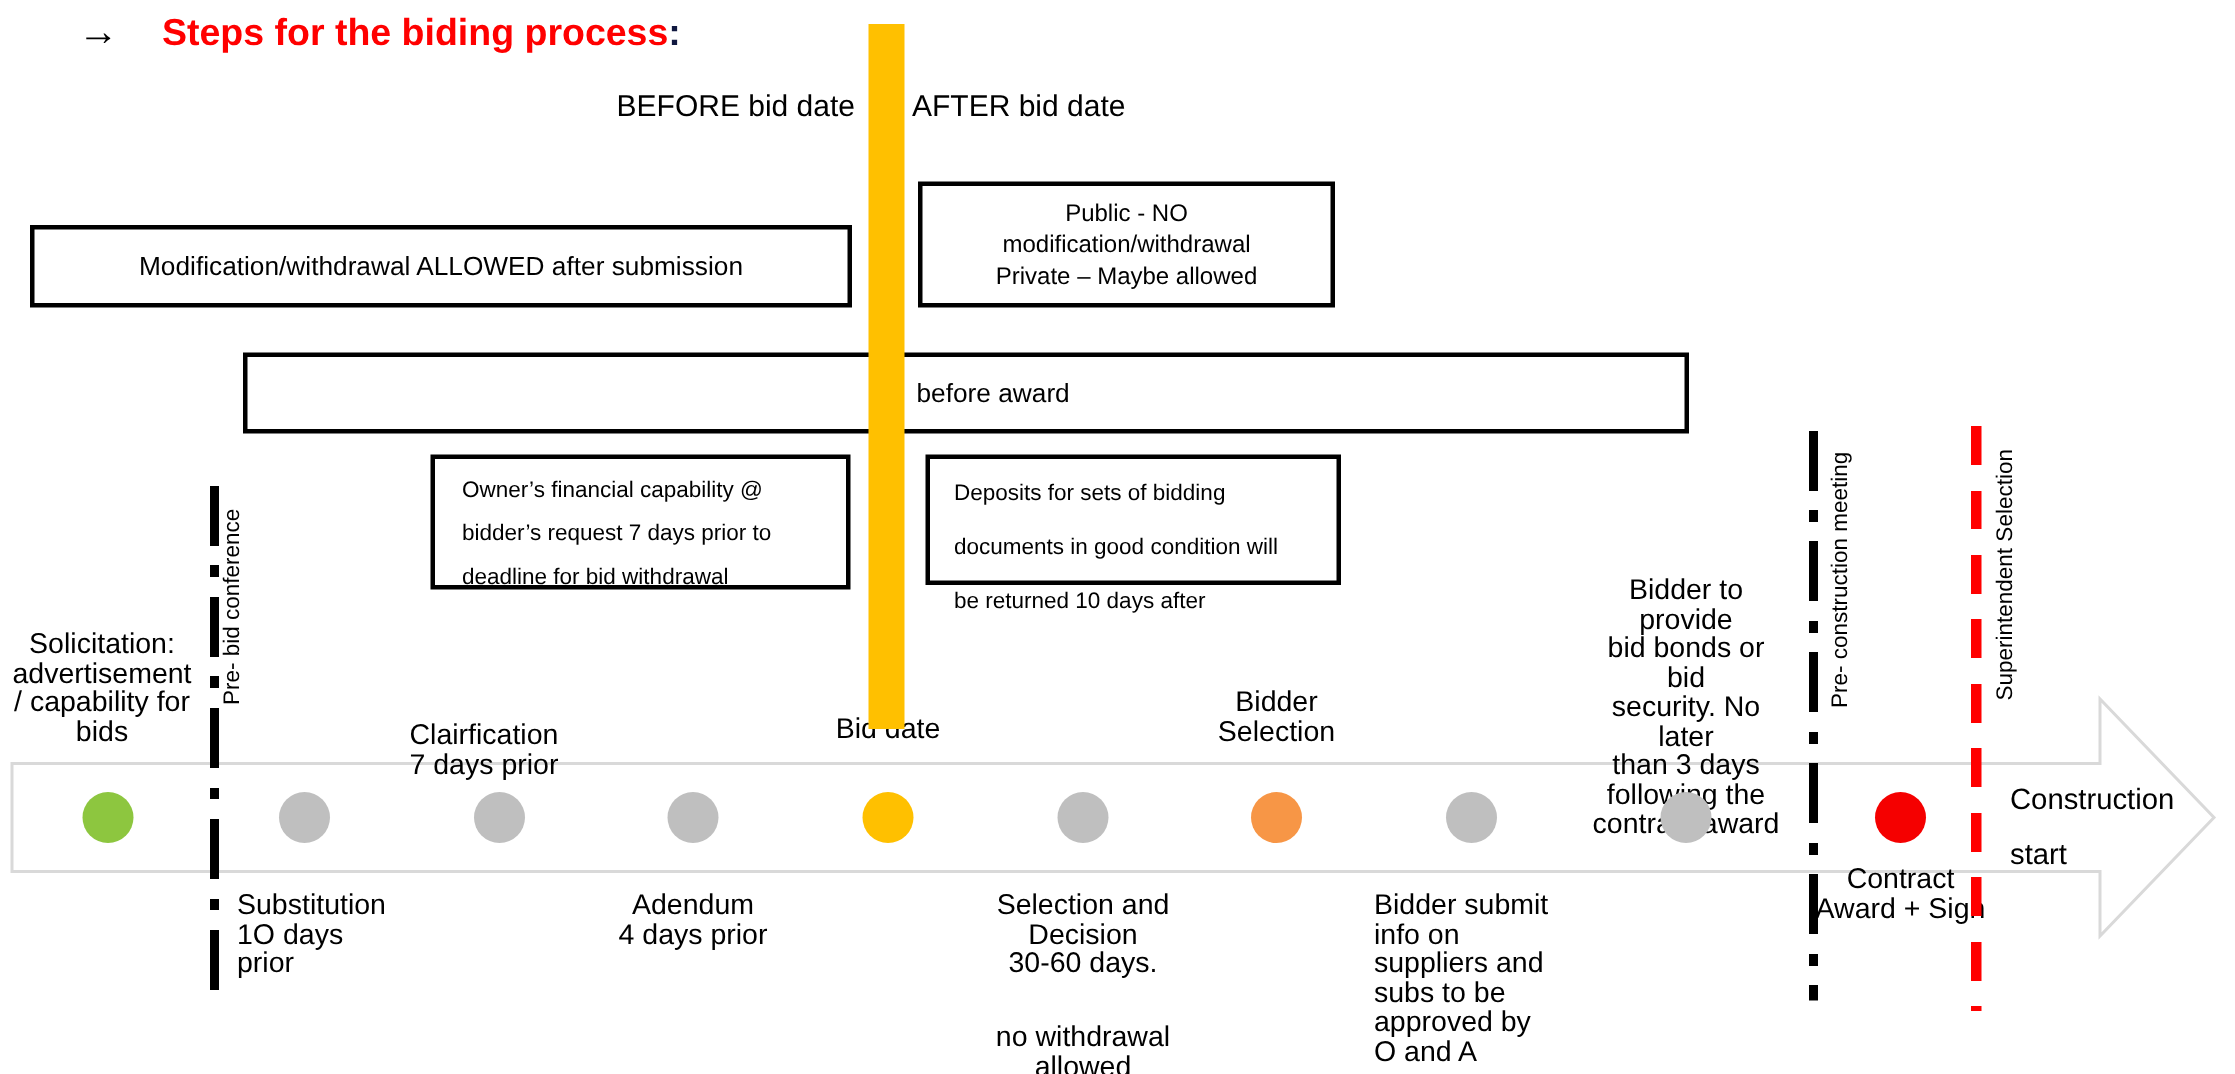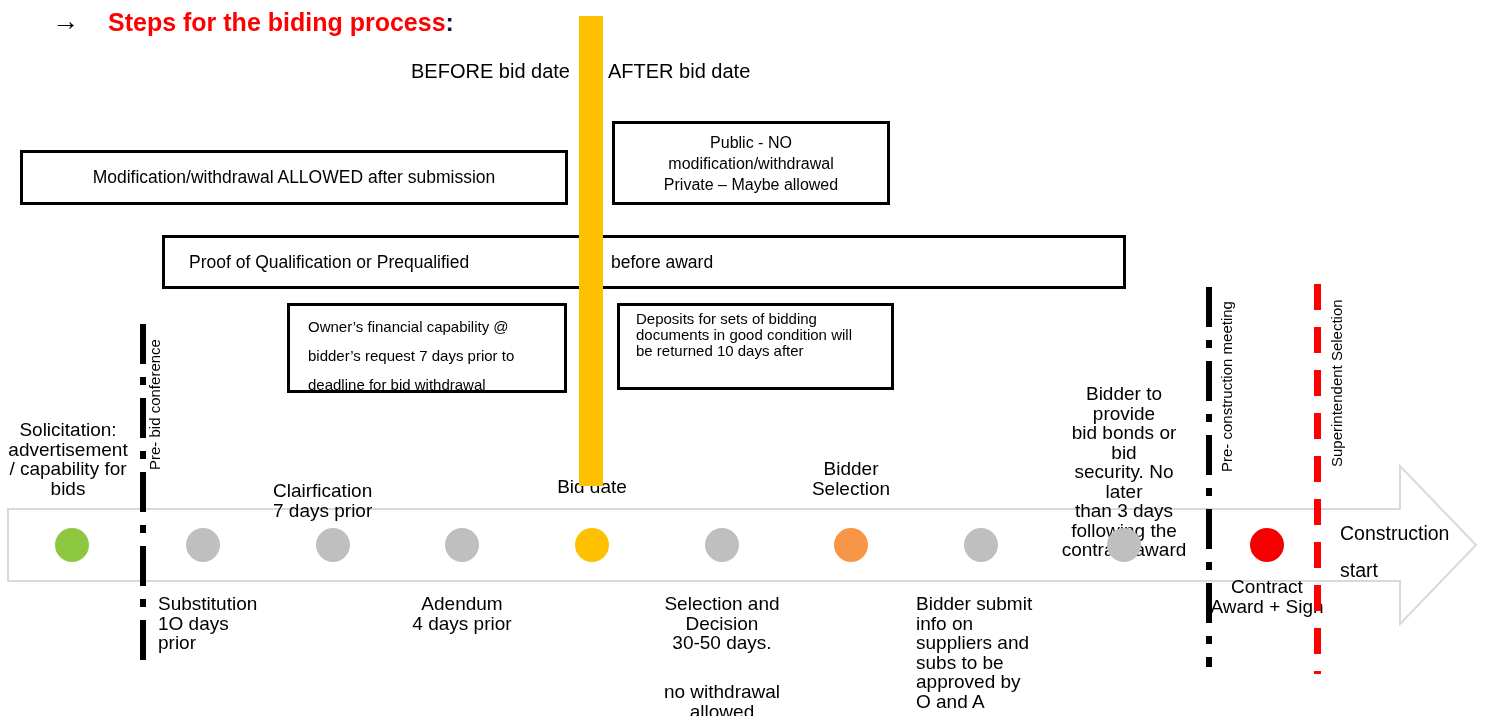--- a/index.html
+++ b/index.html
@@ -17,21 +17,21 @@
   
   .yellow-bar{left:579px;top:16px;width:24px;height:470px;background:#FFC000;z-index:30;}
   
   .box{border:3px solid #000;background:#fff;z-index:10;box-sizing:border-box;}
   .box-modification{left:20px;top:150px;width:548px;height:55px;display:flex;align-items:center;justify-content:center;font-size:17.5px;}
   .box-public{left:612px;top:121px;width:278px;height:84px;display:flex;align-items:center;justify-content:center;text-align:center;font-size:16px;line-height:21px;}
   .box-proof{left:162px;top:235px;width:964px;height:54px;font-size:17.5px;}
   .proof-left{position:absolute;left:24px;top:14px;}
   .proof-right{position:absolute;left:446px;top:14px;}
   .box-owner{left:287px;top:303px;width:280px;height:90px;font-size:15px;line-height:29px;padding:6px 0 0 18px;}
-  .box-deposits{left:617px;top:303px;width:277px;height:87px;font-size:15px;line-height:16px;padding:5px 0 0 16px;}
+  .box-deposits{left:617px;top:303px;width:277px;height:87px;font-size:15px;line-height:36px;padding:5px 0 0 16px;}
   
   .timeline-svg{left:0;top:0;z-index:1;pointer-events:none;}
   
   .dot{width:34px;height:34px;border-radius:50%;top:528px;z-index:6;}
   .dot-green{background:#8DC63F;}
   .dot-gray{background:#BFBFBF;}
   .dot-yellow{background:#FFC000;}
   .dot-orange{background:#F79646;}
   .dot-red{background:#F50000;}
   
@@ -71,21 +71,20 @@
 <div class="abs title-text"><span>Steps for the biding process</span><span class="title-colon">:</span></div>
 
 <div class="abs before-label">BEFORE bid date</div>
 <div class="abs after-label">AFTER bid date</div>
 
 <div class="abs box box-modification">Modification/withdrawal ALLOWED after submission</div>
 <div class="abs box box-public pre">Public - NO
 modification/withdrawal
 Private – Maybe allowed</div>
 <div class="abs box box-proof">
-  <span class="proof-left">Proof of Qualification or Prequalified</span>
   <span class="proof-right">before award</span>
 </div>
 <div class="abs box box-owner pre">Owner’s financial capability @
 bidder’s request 7 days prior to
 deadline for bid withdrawal</div>
 <div class="abs box box-deposits pre">Deposits for sets of bidding
 documents in good condition will
 be returned 10 days after</div>
 
 <div class="abs dot dot-green" style="left:55px"></div>
@@ -122,21 +121,21 @@
 than 3 days
 following the
 contract award</div>
 
 <div class="abs tl-label pre lab-substitution">Substitution
 1O days prior</div>
 <div class="abs tl-label pre lab-adendum">Adendum
 4 days prior</div>
 <div class="abs tl-label pre lab-selection">Selection and
 Decision
-30-50 days.</div>
+30-60 days.</div>
 <div class="abs tl-label pre lab-nowithdrawal">no withdrawal
 allowed</div>
 <div class="abs tl-label pre lab-biddersubmit">Bidder submit
 info on
 suppliers and
 subs to be
 approved by
 O and A</div>
 <div class="abs tl-label pre lab-contract">Contract
 Award + Sign</div>

